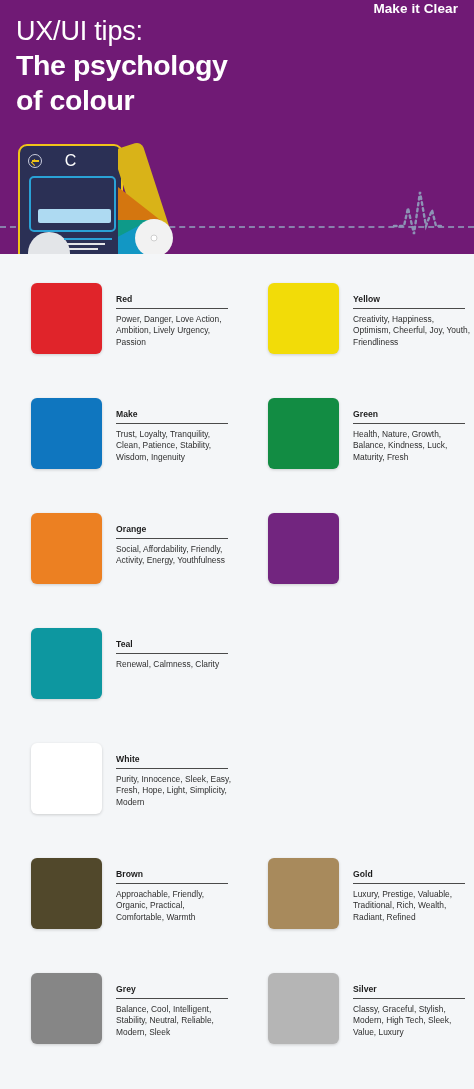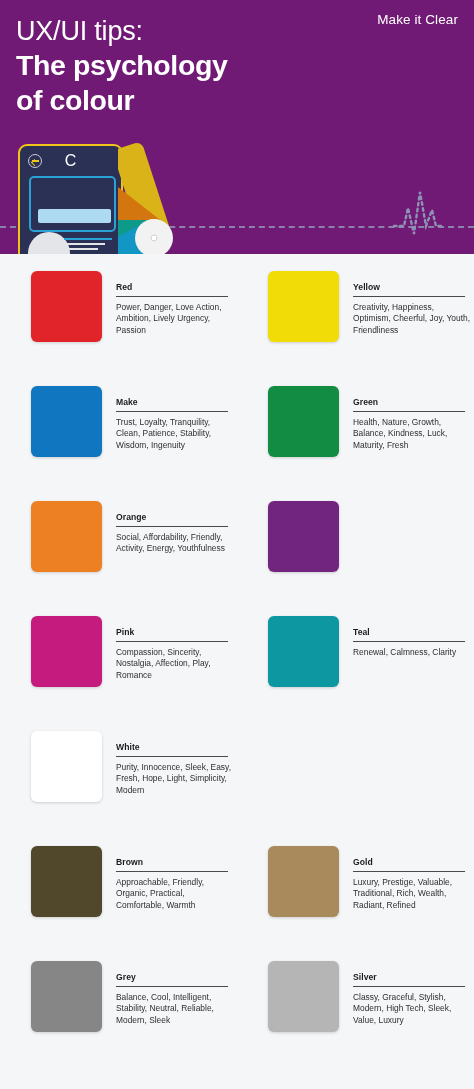--- a/index.html
+++ b/index.html
@@ -23,25 +23,25 @@
   .header {
     position: relative;
     width: 474px;
     height: 254px;
     background: #701a75;
     overflow: hidden;
   }
 
   .brand {
     position: absolute;
-    top: 12px;
+    top: 1px;
     right: 16px;
     color: #ffffff;
     font-size: 13.5px;
-    font-weight: 400;
+    font-weight: 700;
     letter-spacing: 0.1px;
     white-space: nowrap;
   }
 
   .title-block {
     position: absolute;
     top: 14px;
     left: 16px;
     width: 300px;
   }
@@ -182,21 +182,21 @@
     width: 130px;
     height: 120px;
   }
 
   
   .grid {
     position: absolute;
     top: 254px;
     left: 0;
     width: 474px;
-    padding: 4px 0 0 0;
+    padding: 16px 0 0 0;
   }
 
   .row {
     display: flex;
     width: 474px;
     height: 115px;
   }
 
   .cell {
     display: flex;
@@ -332,27 +332,20 @@
           <div class="color-desc">Social, Affordability, Friendly, Activity, Energy, Youthfulness</div>
         </div>
       </div>
       <div class="cell">
         <div class="swatch" style="background: rgb(114, 37, 127);"></div>
       </div>
     </div>
 
     <div class="row">
       <div class="cell">
-        <div class="swatch" style="background: rgb(197, 26, 126);"></div>
-        <div class="info">
-          <div class="color-name">Pink</div>
-          <div class="color-desc">Compassion, Sincerity, Nostalgia, Affection, Play, Romance</div>
-        </div>
-      </div>
-      <div class="cell">
         <div class="swatch" style="background: rgb(13, 151, 160);"></div>
         <div class="info">
           <div class="color-name">Teal</div>
           <div class="color-desc">Renewal, Calmness, Clarity</div>
         </div>
       </div>
     </div>
 
     <div class="row">
       <div class="cell">

